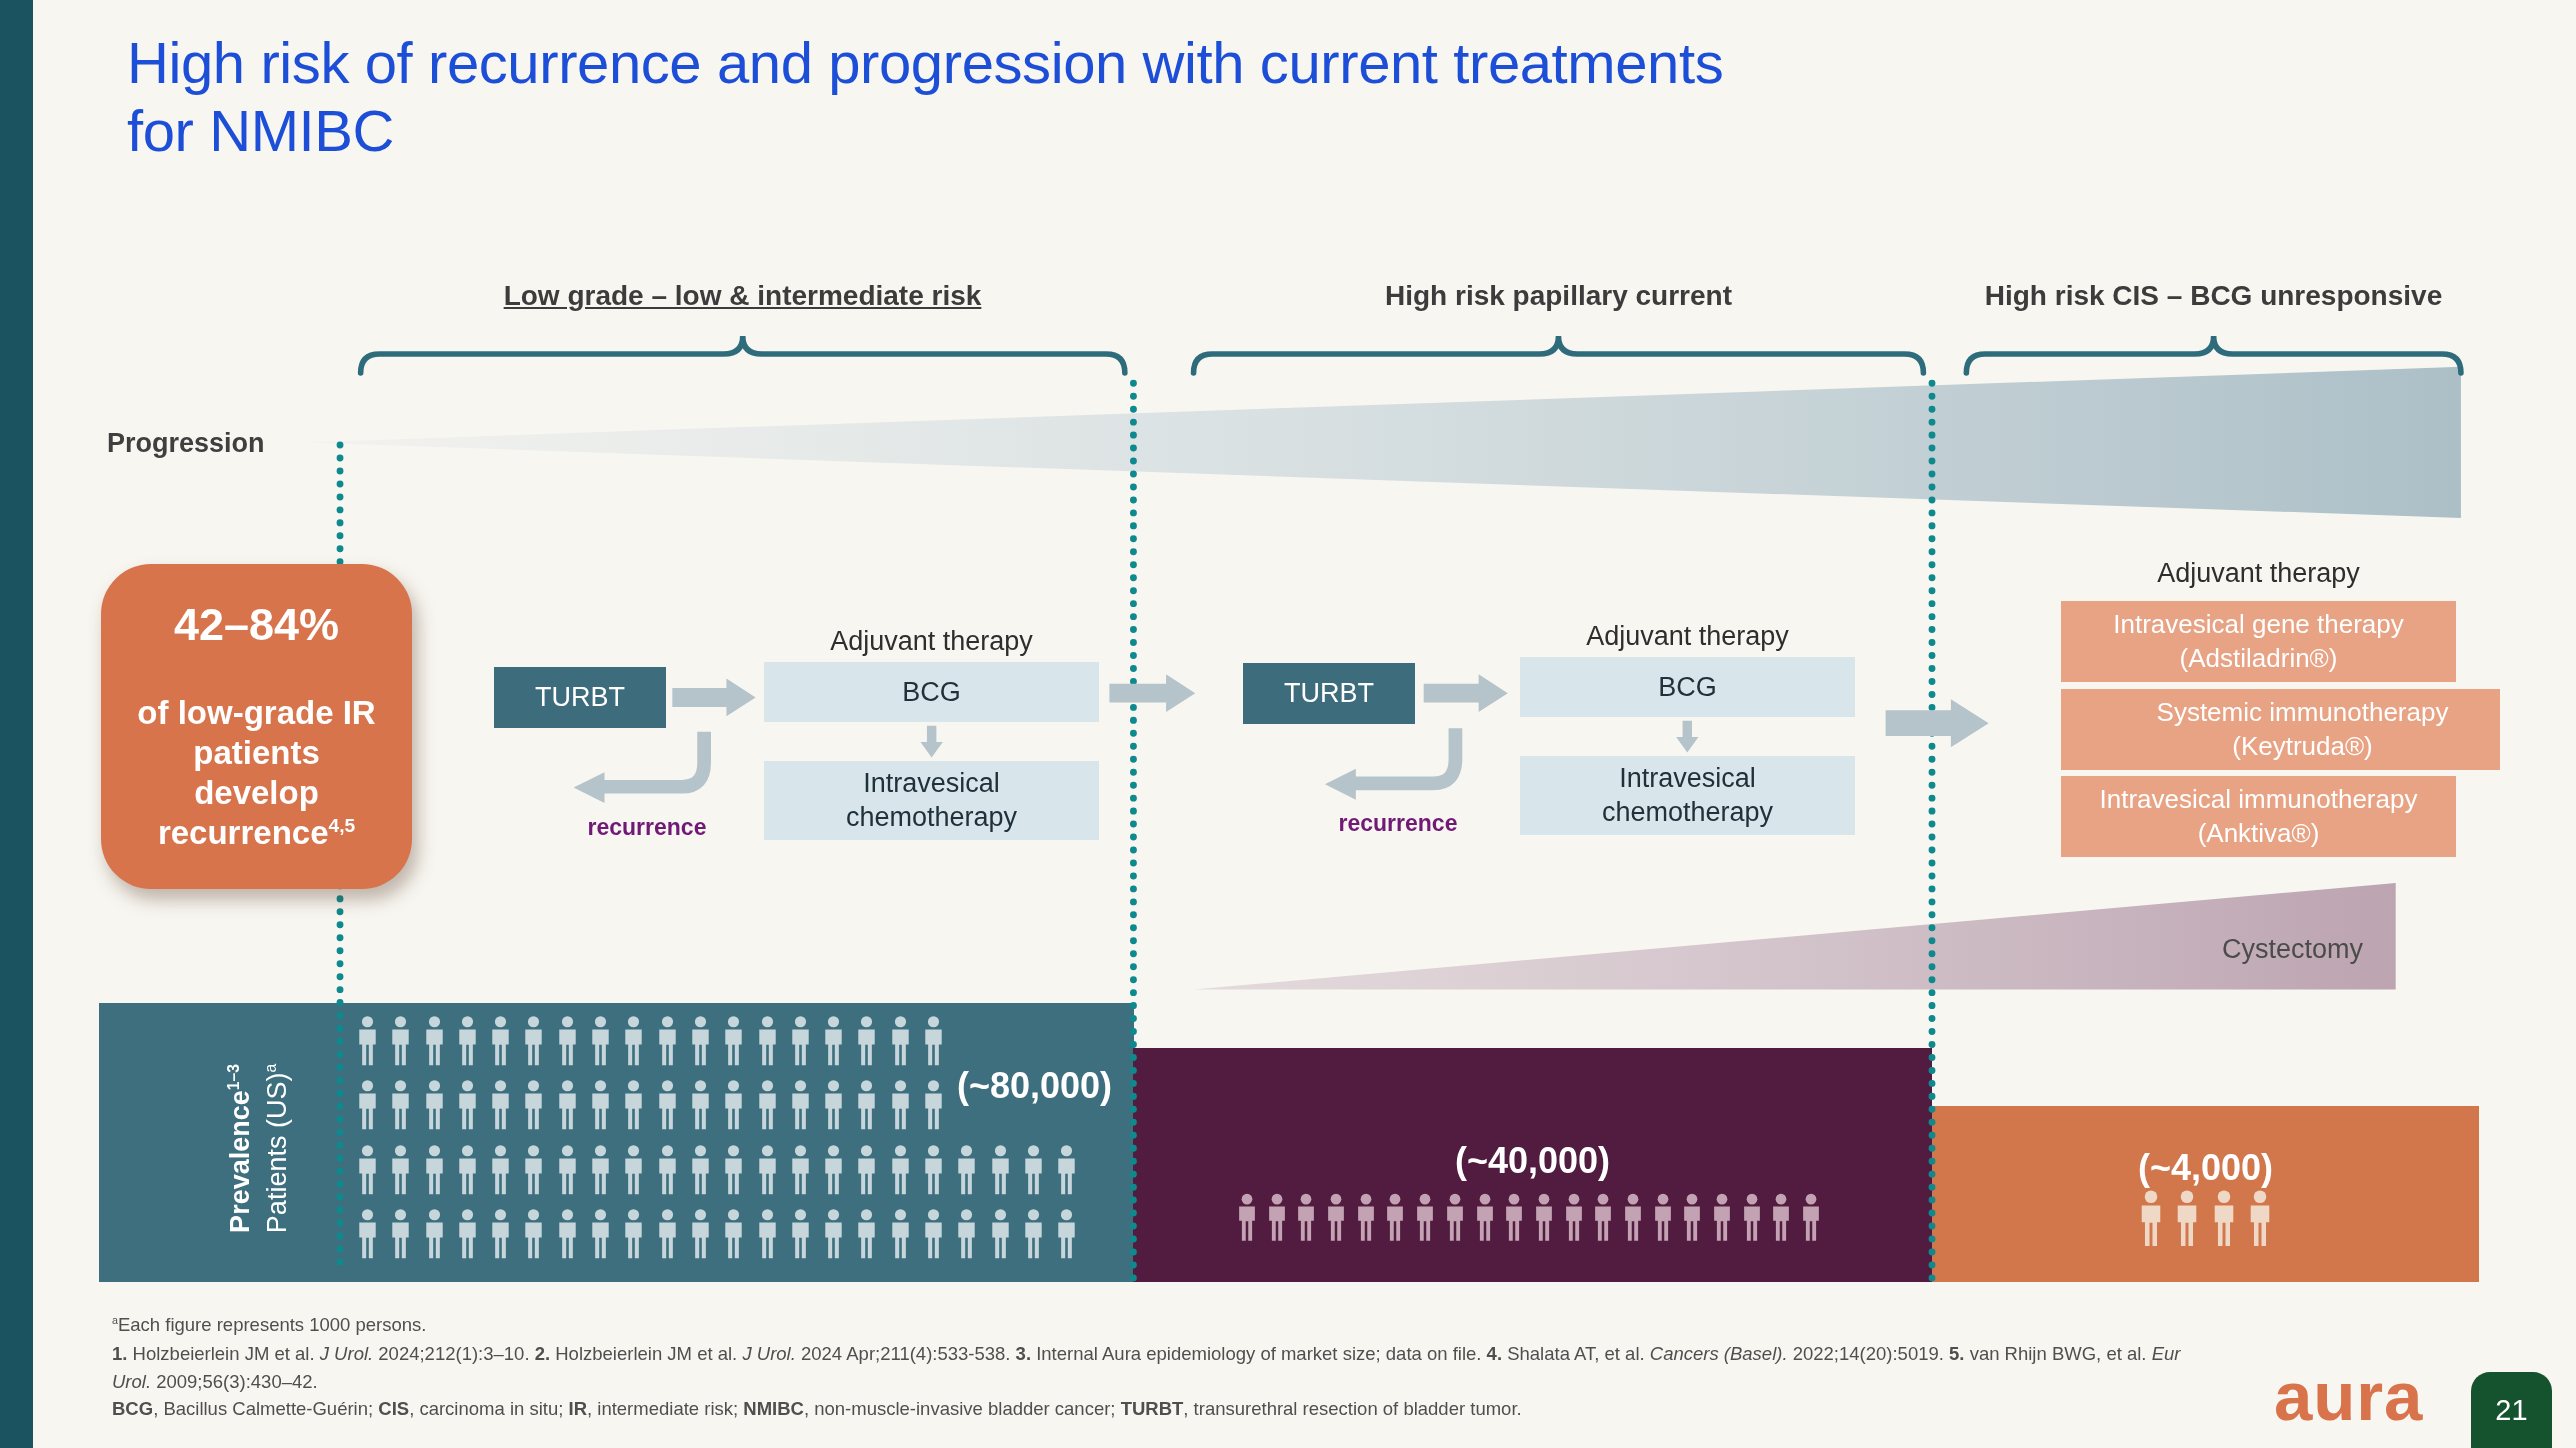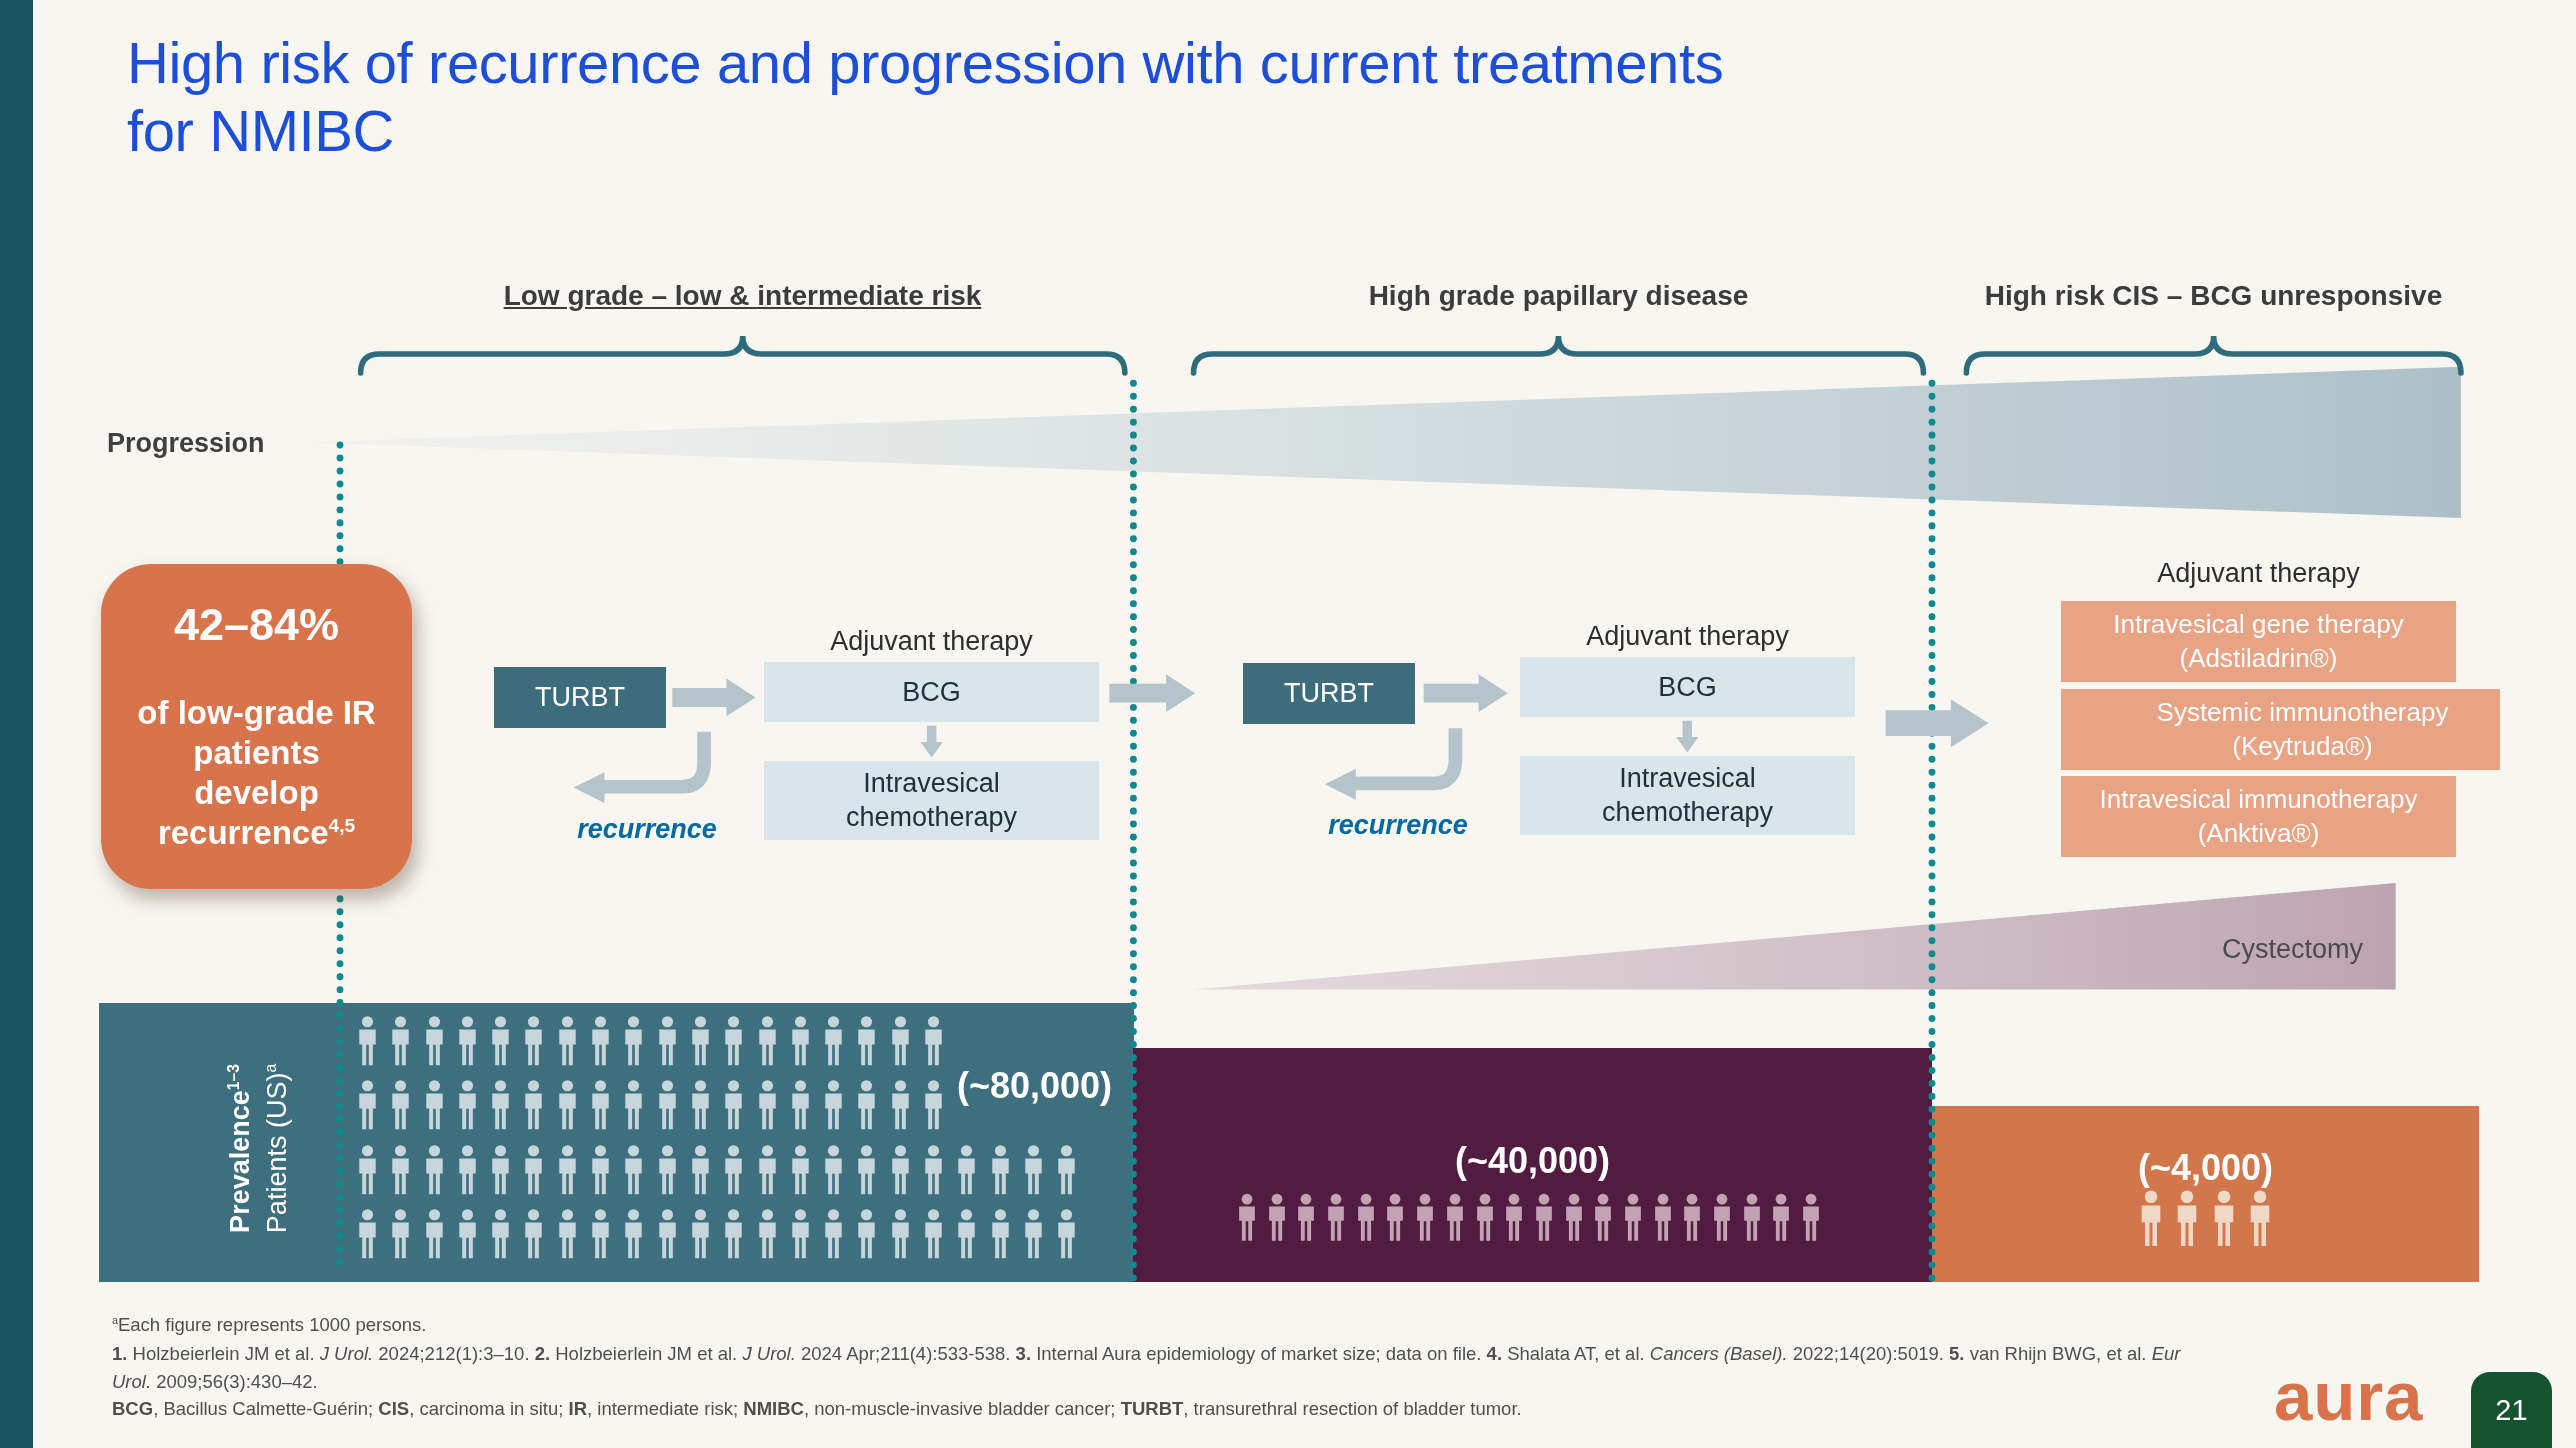--- a/index.html
+++ b/index.html
@@ -29,22 +29,22 @@
   .turbt{width:172px;height:61px;background:#3D6C7D;color:#fff;font-size:27px;
          display:flex;align-items:center;justify-content:center;z-index:4;}
   #turbt-1{left:494px;top:667px;} #turbt-2{left:1243px;top:663px;}
   .bluebox{width:335px;background:#D8E5EB;color:#21313A;font-size:27px;display:flex;
            align-items:center;justify-content:center;text-align:center;z-index:4;}
   #bcg-1{left:764px;top:662px;height:60px;} #bcg-2{left:1520px;top:657px;height:60px;}
   #chemo-1{left:764px;top:761px;height:79px;} #chemo-2{left:1520px;top:756px;height:79px;}
   .bluebox .wrap{max-width:240px;line-height:1.25;}
   .adjuvant-label{width:343px;text-align:center;font-size:27px;color:#2E2E2E;z-index:4;}
   #adjuvant-1{left:760px;top:626px;} #adjuvant-2{left:1516px;top:621px;} #adjuvant-3{left:2087px;top:558px;}
-  .recurrence-label{width:206px;text-align:center;font-size:27px;font-weight:bold;
-                    font-style:italic;color:#0369a1;z-index:4;}
+  .recurrence-label{width:206px;text-align:center;font-size:23px;font-weight:bold;
+                    color:#701a75;z-index:4;}
   #recurrence-1{left:544px;top:814px;} #recurrence-2{left:1295px;top:810px;}
   
   .salmon{left:2061px;width:395px;background:#E8A385;color:#fff;font-size:26px;line-height:1.3;
           display:flex;flex-direction:column;align-items:center;justify-content:center;
           text-align:center;z-index:4;}
   #therapy-1{top:601px;height:81px;} #therapy-2{top:689px;height:81px;padding-left:44px;} #therapy-3{top:776px;height:81px;}
   
   .bar{z-index:1;}
   #bar-low{left:99px;top:1003px;width:1035px;height:279px;background:#3D6F7E;}
   #bar-mid{left:1133px;top:1048px;width:799px;height:234px;background:#511C3F;}
@@ -118,21 +118,21 @@
 </svg>
 
 <div id="edge-strip" class="abs"></div>
 
 <div id="title" class="abs">
   <div>High risk of recurrence and progression with current treatments</div>
   <div>for NMIBC</div>
 </div>
 
 <div id="sec-head-1" class="abs sec-head">Low grade – low &amp; intermediate risk</div>
-<div id="sec-head-2" class="abs sec-head">High grade papillary disease</div>
+<div id="sec-head-2" class="abs sec-head">High risk papillary current</div>
 <div id="sec-head-3" class="abs sec-head">High risk CIS – BCG unresponsive</div>
 
 <div id="progression-label" class="abs">Progression</div>
 <div id="cystectomy-label" class="abs">Cystectomy</div>
 
 <div id="callout" class="abs">
   <div class="stat">42–84%</div>
   <div class="body">of low-grade IR patients develop recurrence<sup>4,5</sup></div>
 </div>
 

